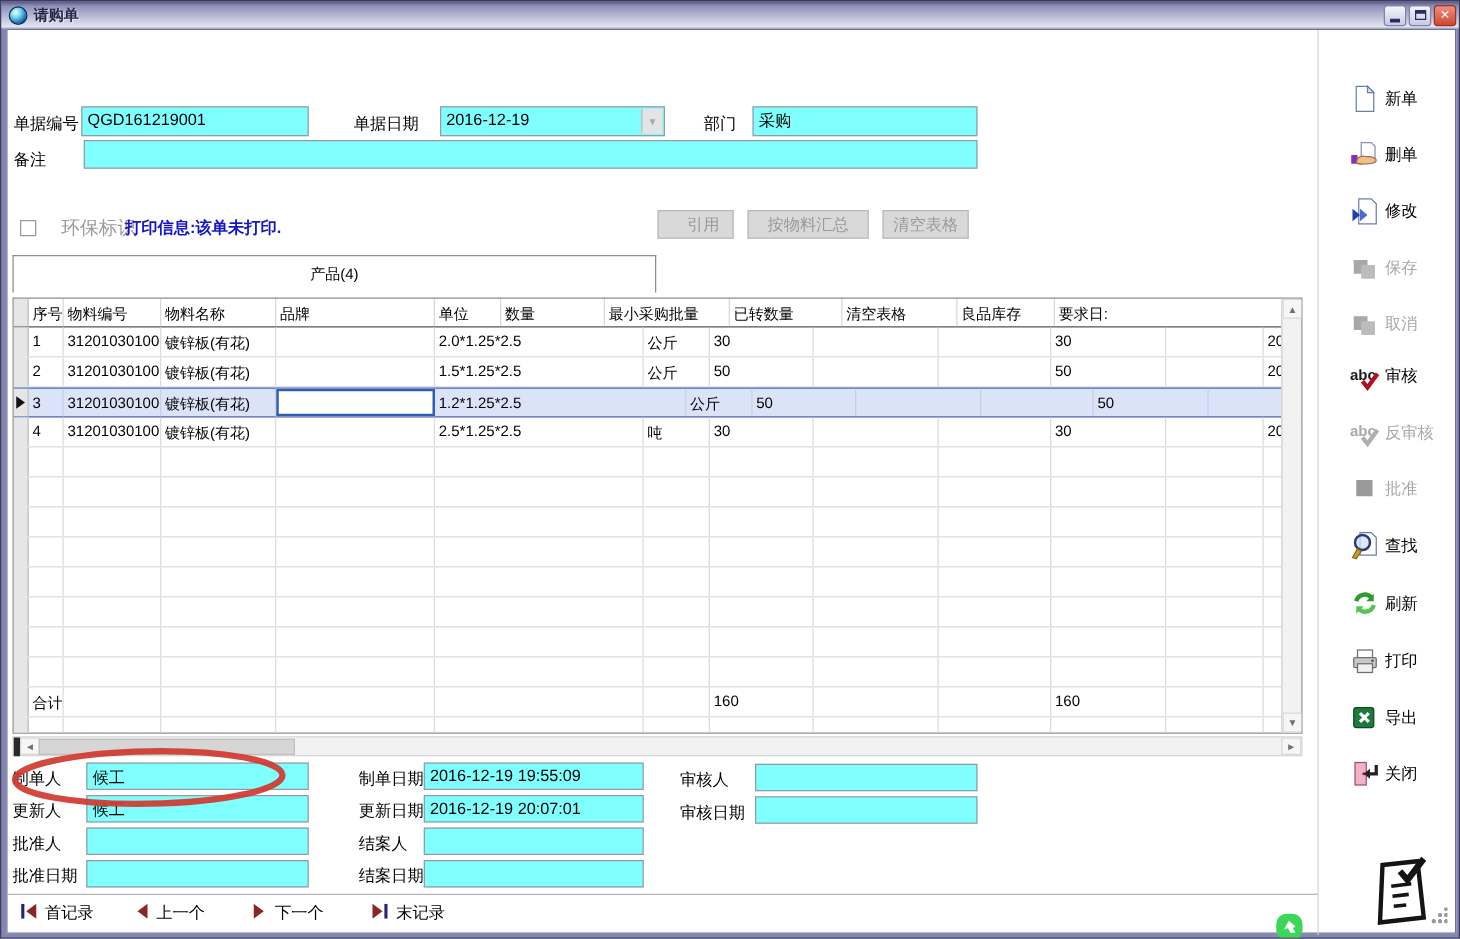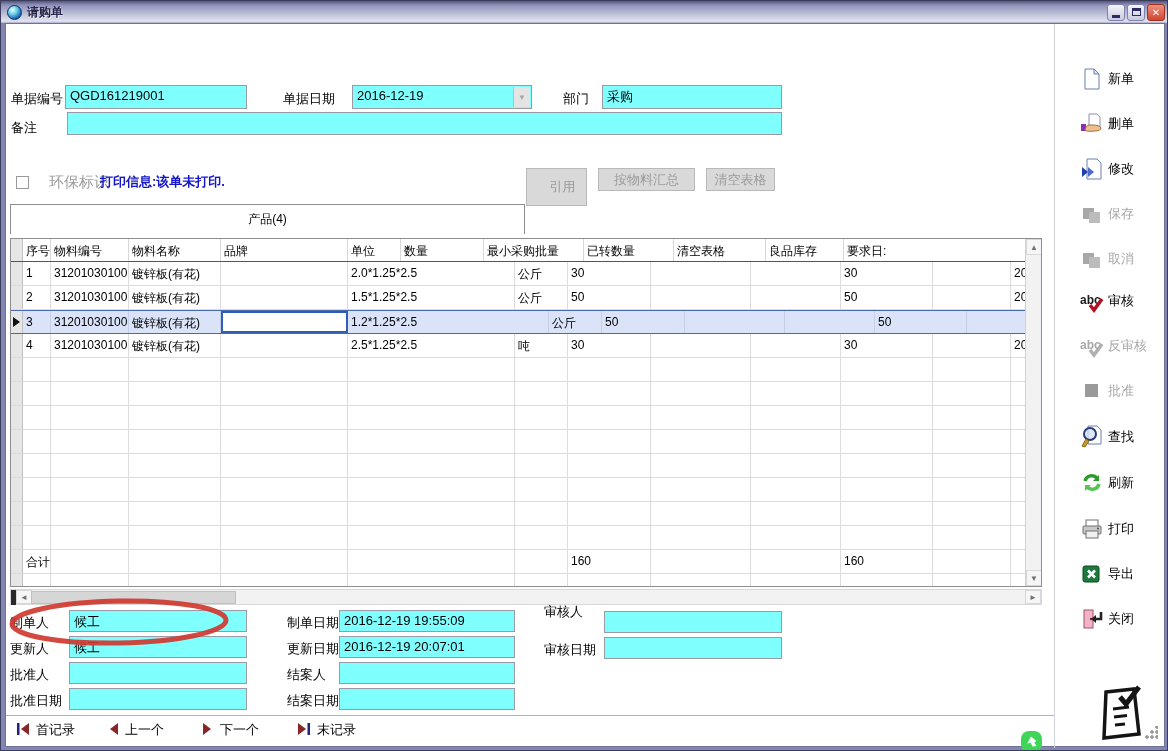--- a/index.html
+++ b/index.html
@@ -123,21 +123,21 @@
 
     <div class="abs lbl" style="left:5px;top:95px;">备注</div>
     <div class="abs field" style="left:61px;top:88px;width:715px;height:23px;"></div>
 
     <div class="abs" style="left:10px;top:149px;display:flex;align-items:center;">
       <div class="checkbox"></div>
       <div class="cb-lbl">环保标识</div>
     </div>
     <div class="abs printinfo" style="left:94px;top:149px;">打印信息:该单未打印.</div>
 
-    <div class="abs graybtn" style="left:520px;top:144px;width:61px;height:38px;padding-left:12px;">引用</div>
+    <div class="abs graybtn" style="left:520px;top:144px;width:61px;height:23px;padding-left:12px;">引用</div>
     <div class="abs graybtn" style="left:592px;top:144px;width:97px;height:23px;">按物料汇总</div>
     <div class="abs graybtn" style="left:700px;top:144px;width:69px;height:23px;">清空表格</div>
 
     <div class="abs tab active" style="left:4px;top:180px;width:515px;height:30px;">产品(4)</div>
 
     <div class="grid" style="left:4px;top:214px;">
       <div id="grid-body">
           <div class="g-header">
             <div class="g-sel" style="width: 12px;"></div>
             <div class="g-hcell" style="width: 28px;">序号</div>
@@ -387,21 +387,21 @@
         <div class="f-lbl" style="left: 4px; top: 668px;">批准日期</div>
         <div class="f-field" style="left: 63px; top: 664px; width: 178px; height: 22px;"></div>
         <div class="f-lbl" style="left: 281px; top: 590px;">制单日期</div>
         <div class="f-field" style="left: 333px; top: 586px; width: 176px; height: 22px;">2016-12-19 19:55:09</div>
         <div class="f-lbl" style="left: 281px; top: 616px;">更新日期</div>
         <div class="f-field" style="left: 333px; top: 612px; width: 176px; height: 22px;">2016-12-19 20:07:01</div>
         <div class="f-lbl" style="left: 281px; top: 642px;">结案人</div>
         <div class="f-field" style="left: 333px; top: 638px; width: 176px; height: 22px;"></div>
         <div class="f-lbl" style="left: 281px; top: 668px;">结案日期</div>
         <div class="f-field" style="left: 333px; top: 664px; width: 176px; height: 22px;"></div>
-        <div class="f-lbl" style="left: 538px; top: 579px;">审核人</div>
+        <div class="f-lbl" style="left: 538px; top: 591px;">审核人</div>
         <div class="f-field" style="left: 598px; top: 587px; width: 178px; height: 22px;"></div>
         <div class="f-lbl" style="left: 538px; top: 617px;">审核日期</div>
         <div class="f-field" style="left: 598px; top: 613px; width: 178px; height: 22px;"></div>
       </div>
 
     <svg class="abs" style="left:0px;top:572px;width:232px;height:52px;pointer-events:none;">
       <ellipse cx="113" cy="26" rx="107" ry="21" fill="none" stroke="#cf3a30" stroke-width="5" opacity="0.92" transform="rotate(-1 113 26)"></ellipse>
     </svg>
 
     <div class="navline"></div>

